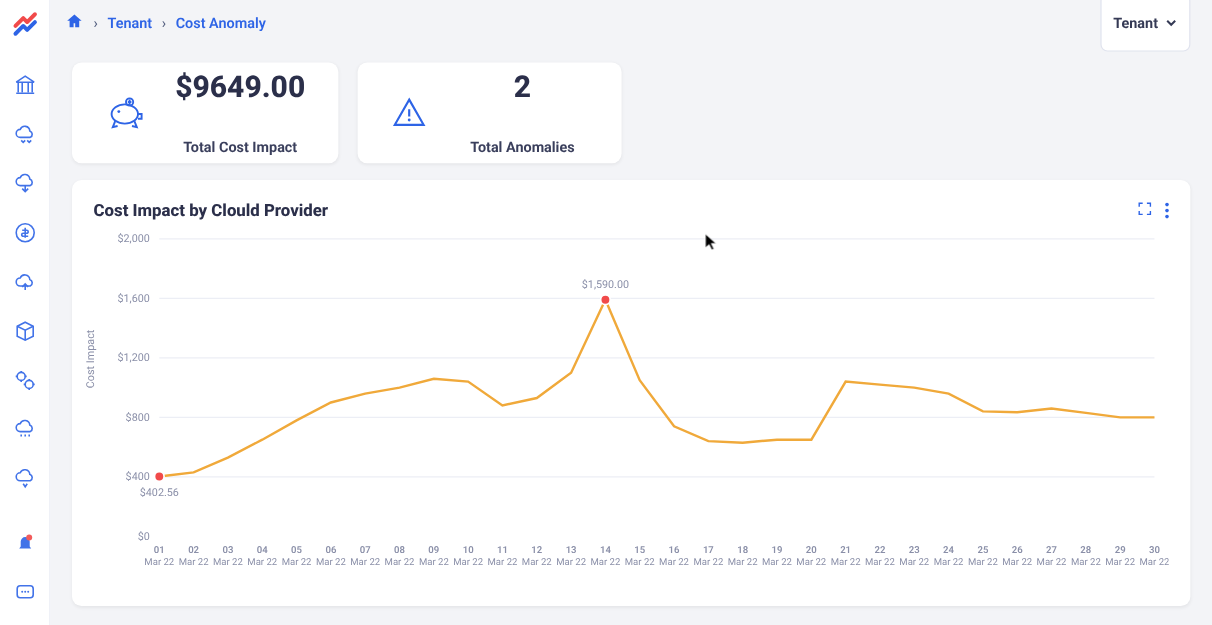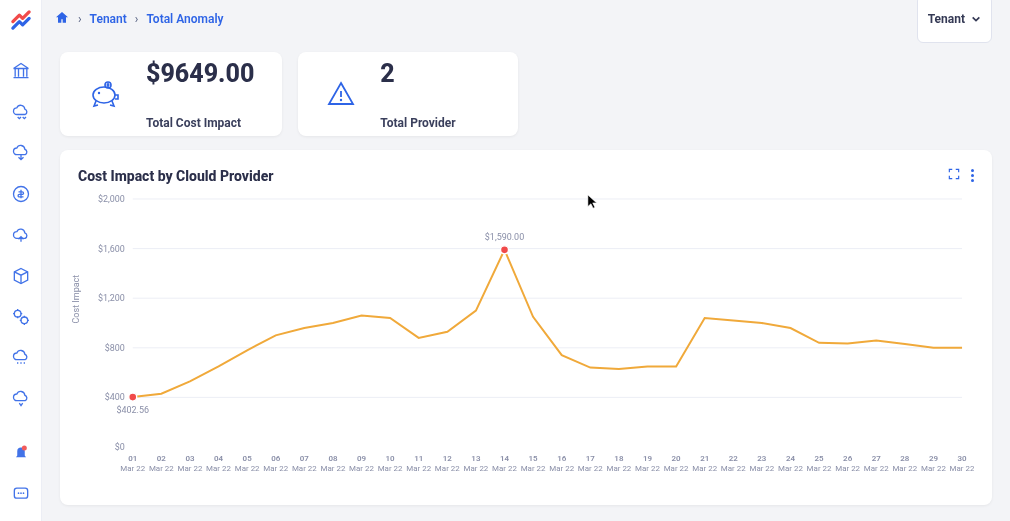--- a/index.html
+++ b/index.html
@@ -17,21 +17,21 @@
 .breadcrumb{display:flex;align-items:center;gap:8px;font-size:12px;color:#2e64e6;font-weight:600;}
 .breadcrumb .sep{color:#556080;font-weight:400;}
 .breadcrumb .home svg{width:16px;height:16px;fill:#2e64e6;}
 .breadcrumb .item{cursor:pointer;}
 .tenant{margin-left:auto;background:#fff;border:1px solid #e0e3ee;border-radius:6px;padding:16px 10px;font-size:12px;font-weight:700;color:#353a55;display:flex;align-items:center;gap:6px;cursor:pointer;}
 .tenant svg{width:10px;height:10px;stroke:#353a55;stroke-width:2;fill:none;}
 .content{flex:1;padding:14px 18px;}
 .cards{display:flex;gap:16px;margin-bottom:14px;}
 .card{background:#fff;border-radius:8px;box-shadow:0 1px 3px rgba(0,0,0,0.06);padding:14px 28px;display:flex;align-items:center;gap:24px;min-width:205px;height:84px;}
 .card-icon{display:flex;align-items:center;justify-content:center;}
-.card-body{display:flex;flex-direction:column;align-items:flex-start;gap:24px;}
+.card-body{display:flex;flex-direction:column;align-items:center;gap:24px;}
 .card-value{font-size:25px;font-weight:800;color:#2b2f4a;}
 .card-label{font-size:12px;font-weight:700;color:#3a3f5c;margin-top:4px;}
 .panel{background:#fff;border-radius:8px;box-shadow:0 1px 3px rgba(0,0,0,0.06);padding:16px 18px 0;height:355px;position:relative;}
 .panel-header{display:flex;align-items:center;}
 .panel-title{font-size:14px;font-weight:800;color:#2b2f4a;}
 .panel-actions{margin-left:auto;display:flex;gap:10px;align-items:center;}
 .panel-actions .icn{cursor:pointer;color:#2e64e6;}
 .panel-actions svg{width:14px;height:14px;stroke:#2e64e6;stroke-width:2;fill:none;}
 .panel-actions .dots{display:flex;flex-direction:column;gap:2px;}
 .panel-actions .dots i{width:3px;height:3px;border-radius:50%;background:#2e64e6;display:block;}
@@ -136,21 +136,21 @@
 
   <section class="main">
     <div class="topbar">
       <div class="breadcrumb">
         <span class="home item"><svg viewBox="0 0 24 24">
               <path d="M12 3l9 8h-3v8h-5v-5h-2v5H6v-8H3l9-8z"></path>
             </svg></span>
         <span class="sep">›</span>
         <span class="item">Tenant</span>
         <span class="sep">›</span>
-        <span class="item">Total Anomaly</span>
+        <span class="item">Cost Anomaly</span>
       </div>
       <div class="tenant">
         <span>Tenant</span>
         <svg viewBox="0 0 12 12">
             <path d="M2 4l4 4 4-4"></path>
           </svg>
       </div>
     </div>
 
     <div class="content">
@@ -176,21 +176,21 @@
         <div class="card" style="min-width:195px;">
           <div class="card-icon">
             <svg width="30" height="30" viewBox="0 0 30 30">
                 <path d="M15 4 L27 25 H3 Z" fill="none" stroke="#2e64e6" stroke-width="1.8"></path>
                 <line x1="15" y1="12" x2="15" y2="18" stroke="#2e64e6" stroke-width="1.8"></line>
                 <circle cx="15" cy="21" r="1.2" fill="#2e64e6"></circle>
               </svg>
           </div>
           <div class="card-body" style="min-width:110px;">
             <div class="card-value">2</div>
-            <div class="card-label">Total Provider</div>
+            <div class="card-label">Total Anomalies</div>
           </div>
         </div>
       </div>
 
       <div class="panel">
         <div class="panel-header">
           <div class="panel-title">Cost Impact by Clould Provider</div>
           <div class="panel-actions">
             <span class="icn"><svg viewBox="0 0 24 24">
                   <path d="M4 9V4h5M20 9V4h-5M4 15v5h5M20 15v5h-5"></path>

